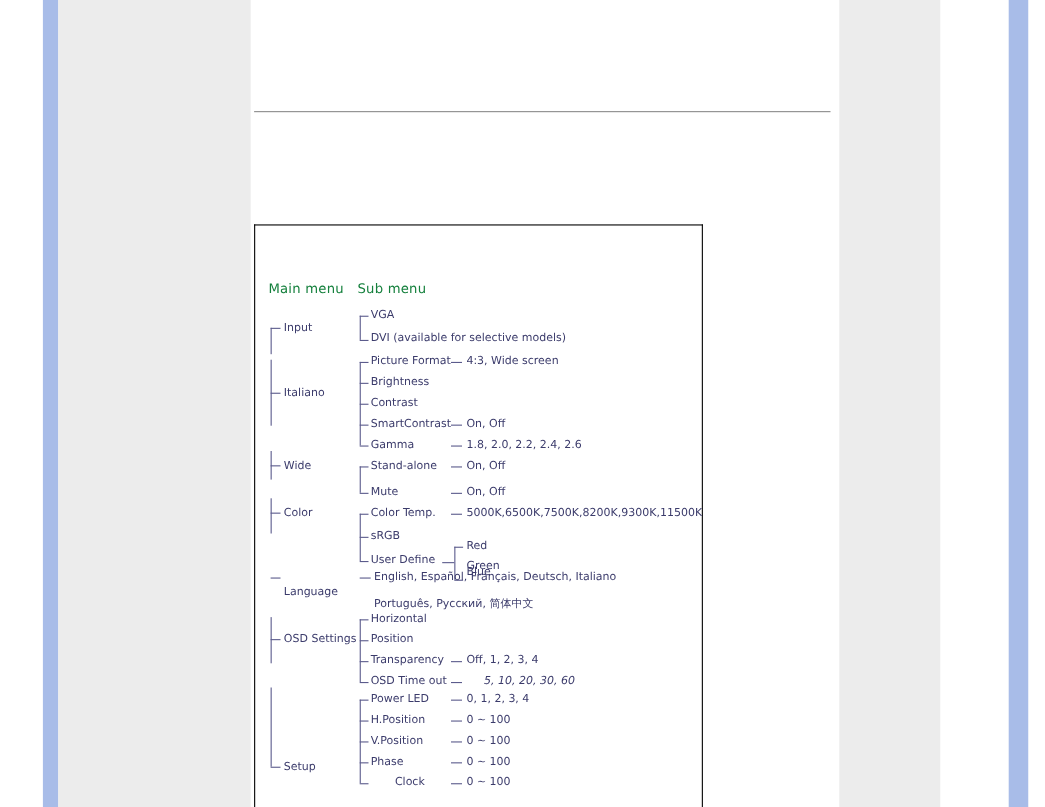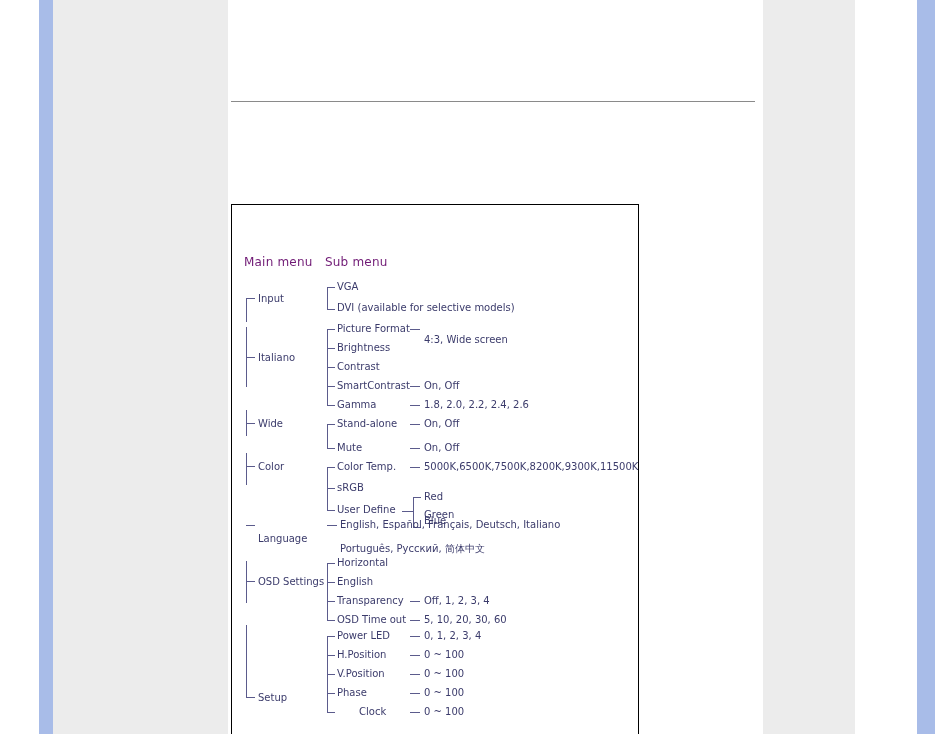--- a/index.html
+++ b/index.html
@@ -101,21 +101,21 @@
     position: relative;
     width: 100%;
     height: 100%;
     font-size: 10.5px;
     color: #3b3b6b;
   }
 
   .hdr {
     position: absolute;
     font-size: 12px;
-    color: #701a75;
+    color: #15803d;
     font-family: "DejaVu Sans", sans-serif;
     letter-spacing: 0.2px;
   }
   .hdr-main { left: 12px; top: 50px; }
   .hdr-sub  { left: 93px; top: 50px; }
 
   .mainitem {
     position: absolute;
     left: 26px;
     color: #3b3b6b;
@@ -192,21 +192,21 @@
 
       <div class="v-line" style="left:95px; top:124px; height:76px;"></div>
       <div class="h-line" style="left:95px; top:124px; width:8px;"></div>
       <div class="h-line" style="left:95px; top:143px; width:8px;"></div>
       <div class="h-line" style="left:95px; top:162px; width:8px;"></div>
       <div class="h-line" style="left:95px; top:181px; width:8px;"></div>
       <div class="h-line" style="left:95px; top:200px; width:8px;"></div>
 
       <div class="subitem" style="top:118px;">Picture Format</div>
       <div class="h-line" style="left:178px; top:124px; width:10px;"></div>
-      <div class="valitem" style="left:192px; top:129px;">4:3, Wide screen</div>
+      <div class="valitem" style="left:192px; top:118px;">4:3, Wide screen</div>
 
       <div class="subitem" style="top:137px;">Brightness</div>
       <div class="subitem" style="top:156px;">Contrast</div>
 
       <div class="subitem" style="top:175px;">SmartContrast</div>
       <div class="h-line" style="left:178px; top:181px; width:10px;"></div>
       <div class="valitem" style="left:192px; top:175px;">On, Off</div>
 
       <div class="subitem" style="top:194px;">Gamma</div>
       <div class="h-line" style="left:178px; top:200px; width:10px;"></div>
@@ -265,29 +265,29 @@
       <div class="h-line" style="left:14px; top:376px; width:9px;"></div>
       <div class="v-line" style="left:14px; top:356px; height:42px;"></div>
 
       <div class="v-line" style="left:95px; top:358px; height:57px;"></div>
       <div class="h-line" style="left:95px; top:358px; width:8px;"></div>
       <div class="h-line" style="left:95px; top:377px; width:8px;"></div>
       <div class="h-line" style="left:95px; top:396px; width:8px;"></div>
       <div class="h-line" style="left:95px; top:415px; width:8px;"></div>
 
       <div class="subitem" style="top:352px;">Horizontal</div>
-      <div class="subitem" style="top:371px;">English</div>
+      <div class="subitem" style="top:371px;">Position</div>
 
       <div class="subitem" style="top:390px;">Transparency</div>
       <div class="h-line" style="left:178px; top:396px; width:10px;"></div>
       <div class="valitem" style="left:192px; top:390px;">Off, 1, 2, 3, 4</div>
 
       <div class="subitem" style="top:409px;">OSD Time out</div>
       <div class="h-line" style="left:178px; top:415px; width:10px;"></div>
-      <div class="valitem" style="left:192px; top:409px;">5, 10, 20, 30, 60</div>
+      <div class="valitem" style="left:208px; top:409px;font-style:italic;">5, 10, 20, 30, 60</div>
 
       <div class="mainitem" style="top:487px;">Setup</div>
       <div class="h-line" style="left:14px; top:492px; width:9px;"></div>
       <div class="v-line" style="left:14px; top:420px; height:72px;"></div>
 
       <div class="v-line" style="left:95px; top:431px; height:76px;"></div>
       <div class="h-line" style="left:95px; top:431px; width:8px;"></div>
       <div class="h-line" style="left:95px; top:450px; width:8px;"></div>
       <div class="h-line" style="left:95px; top:469px; width:8px;"></div>
       <div class="h-line" style="left:95px; top:488px; width:8px;"></div>

